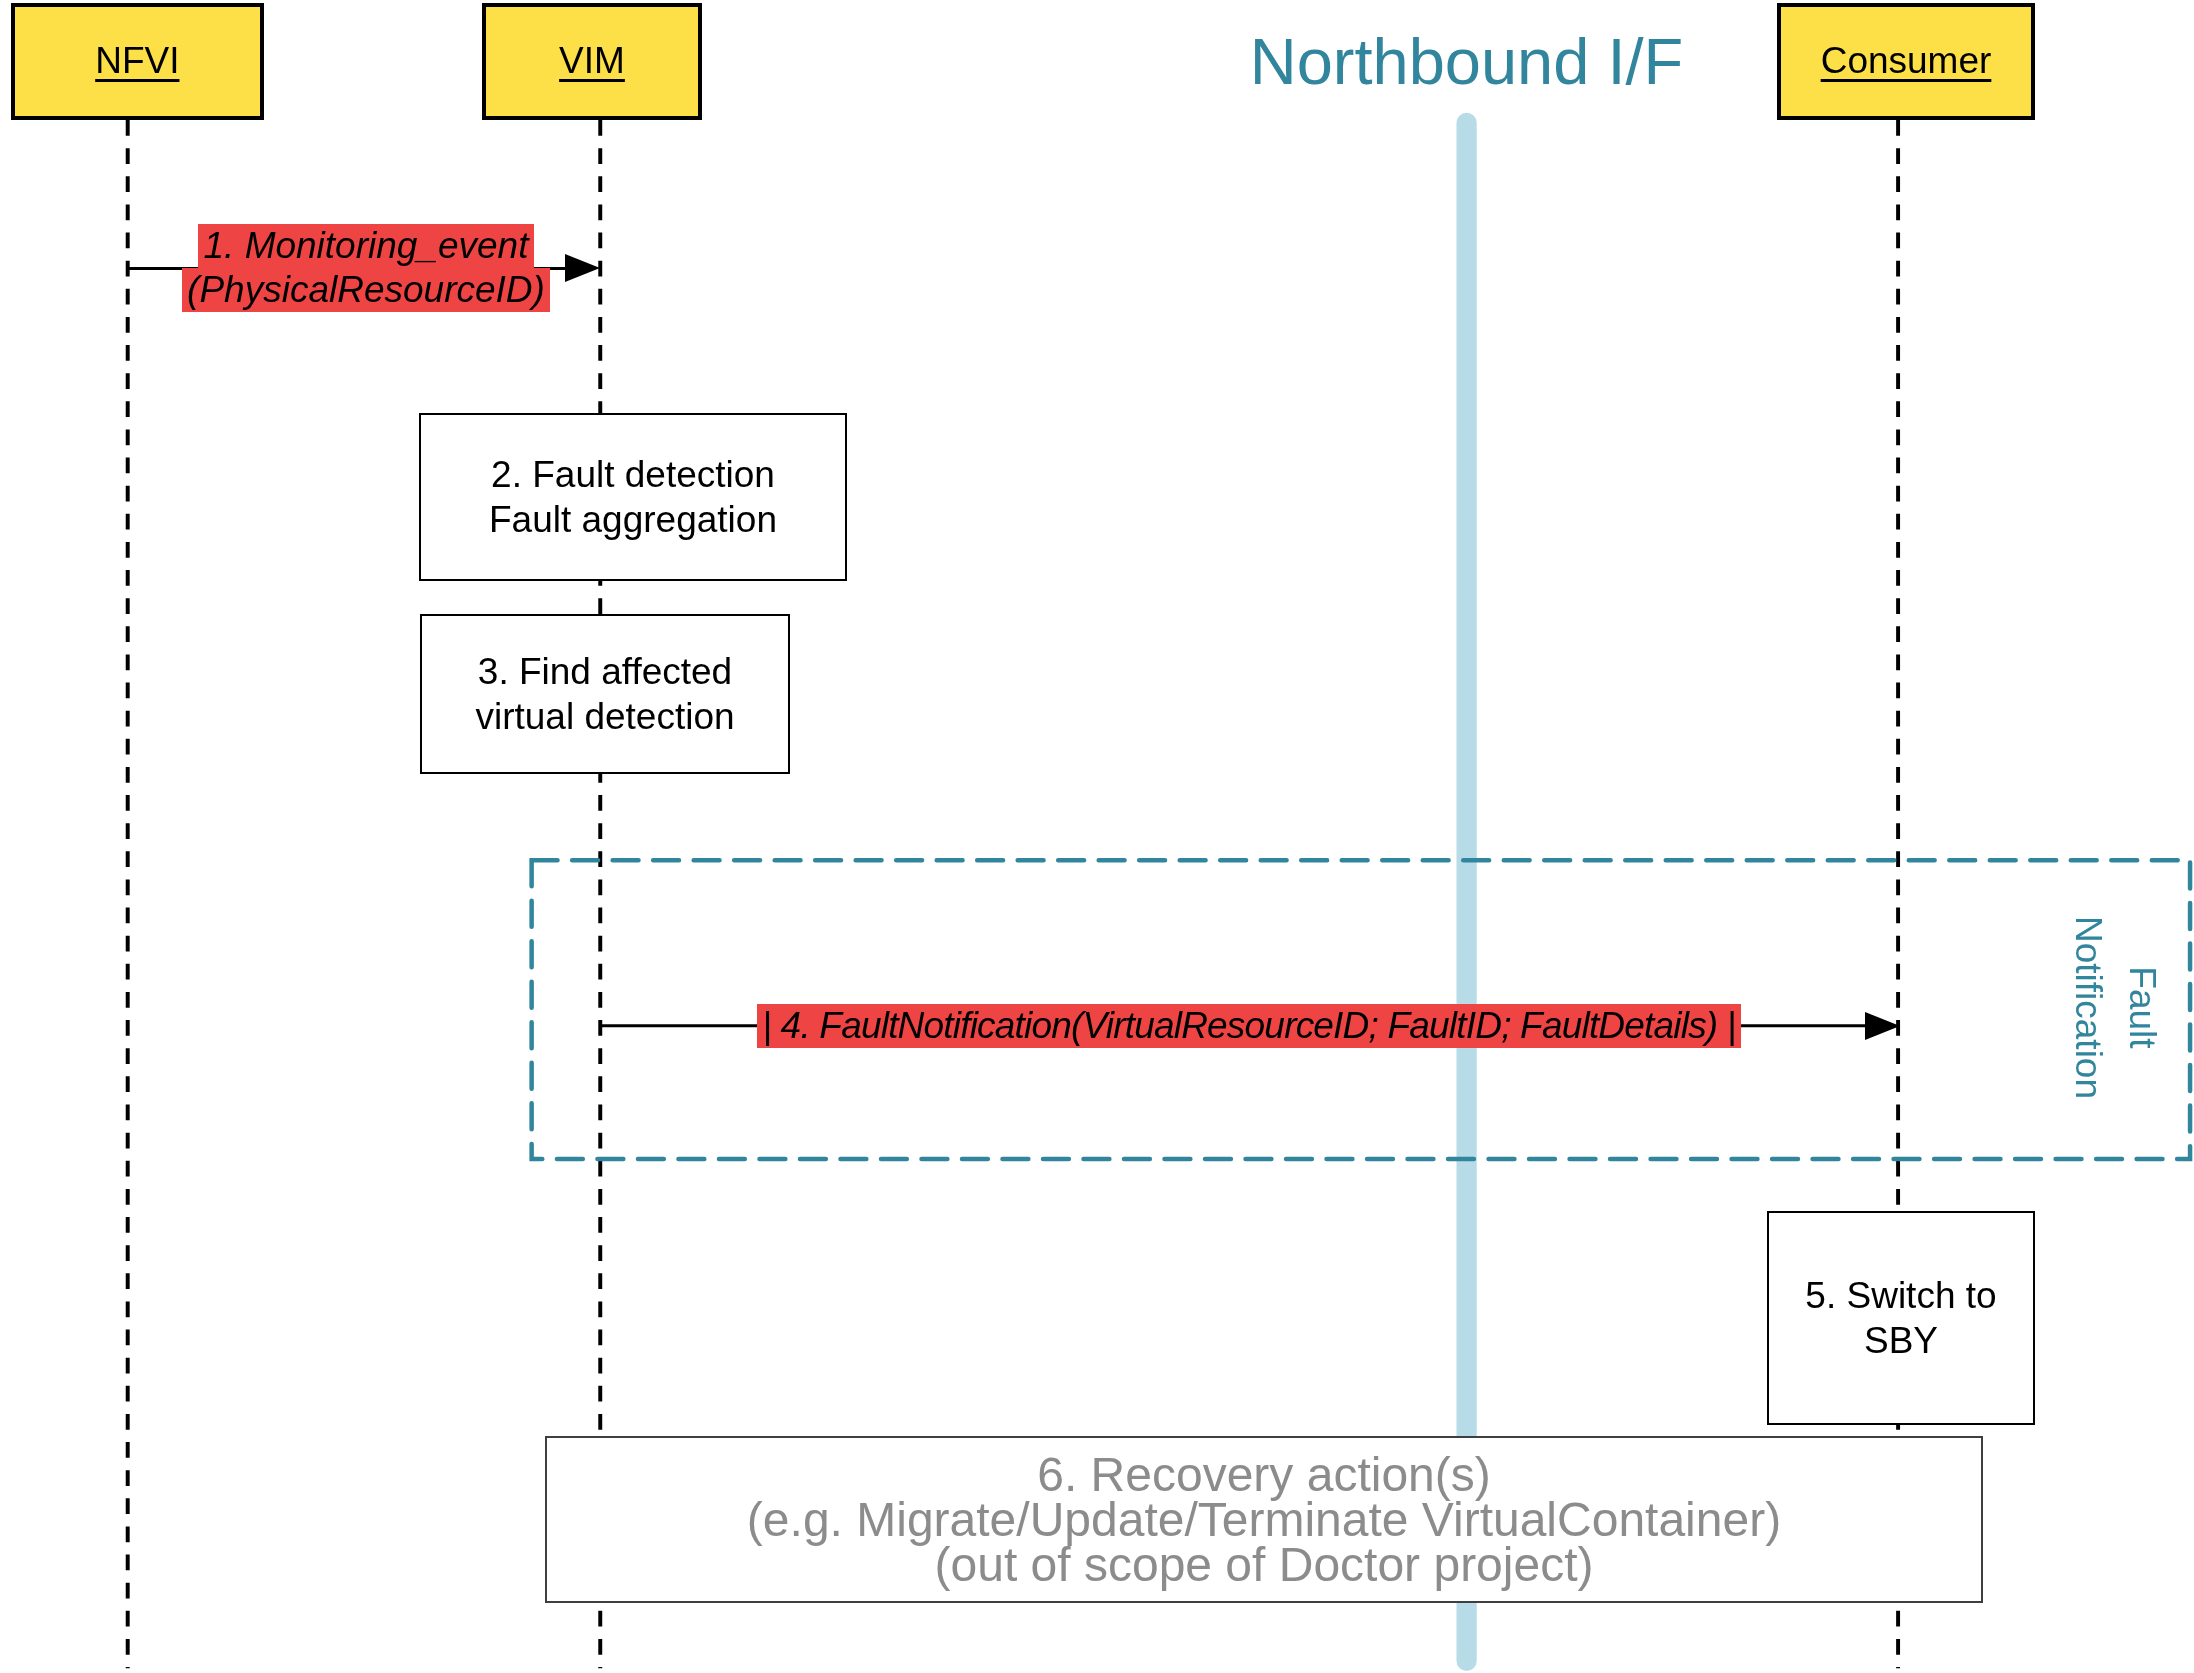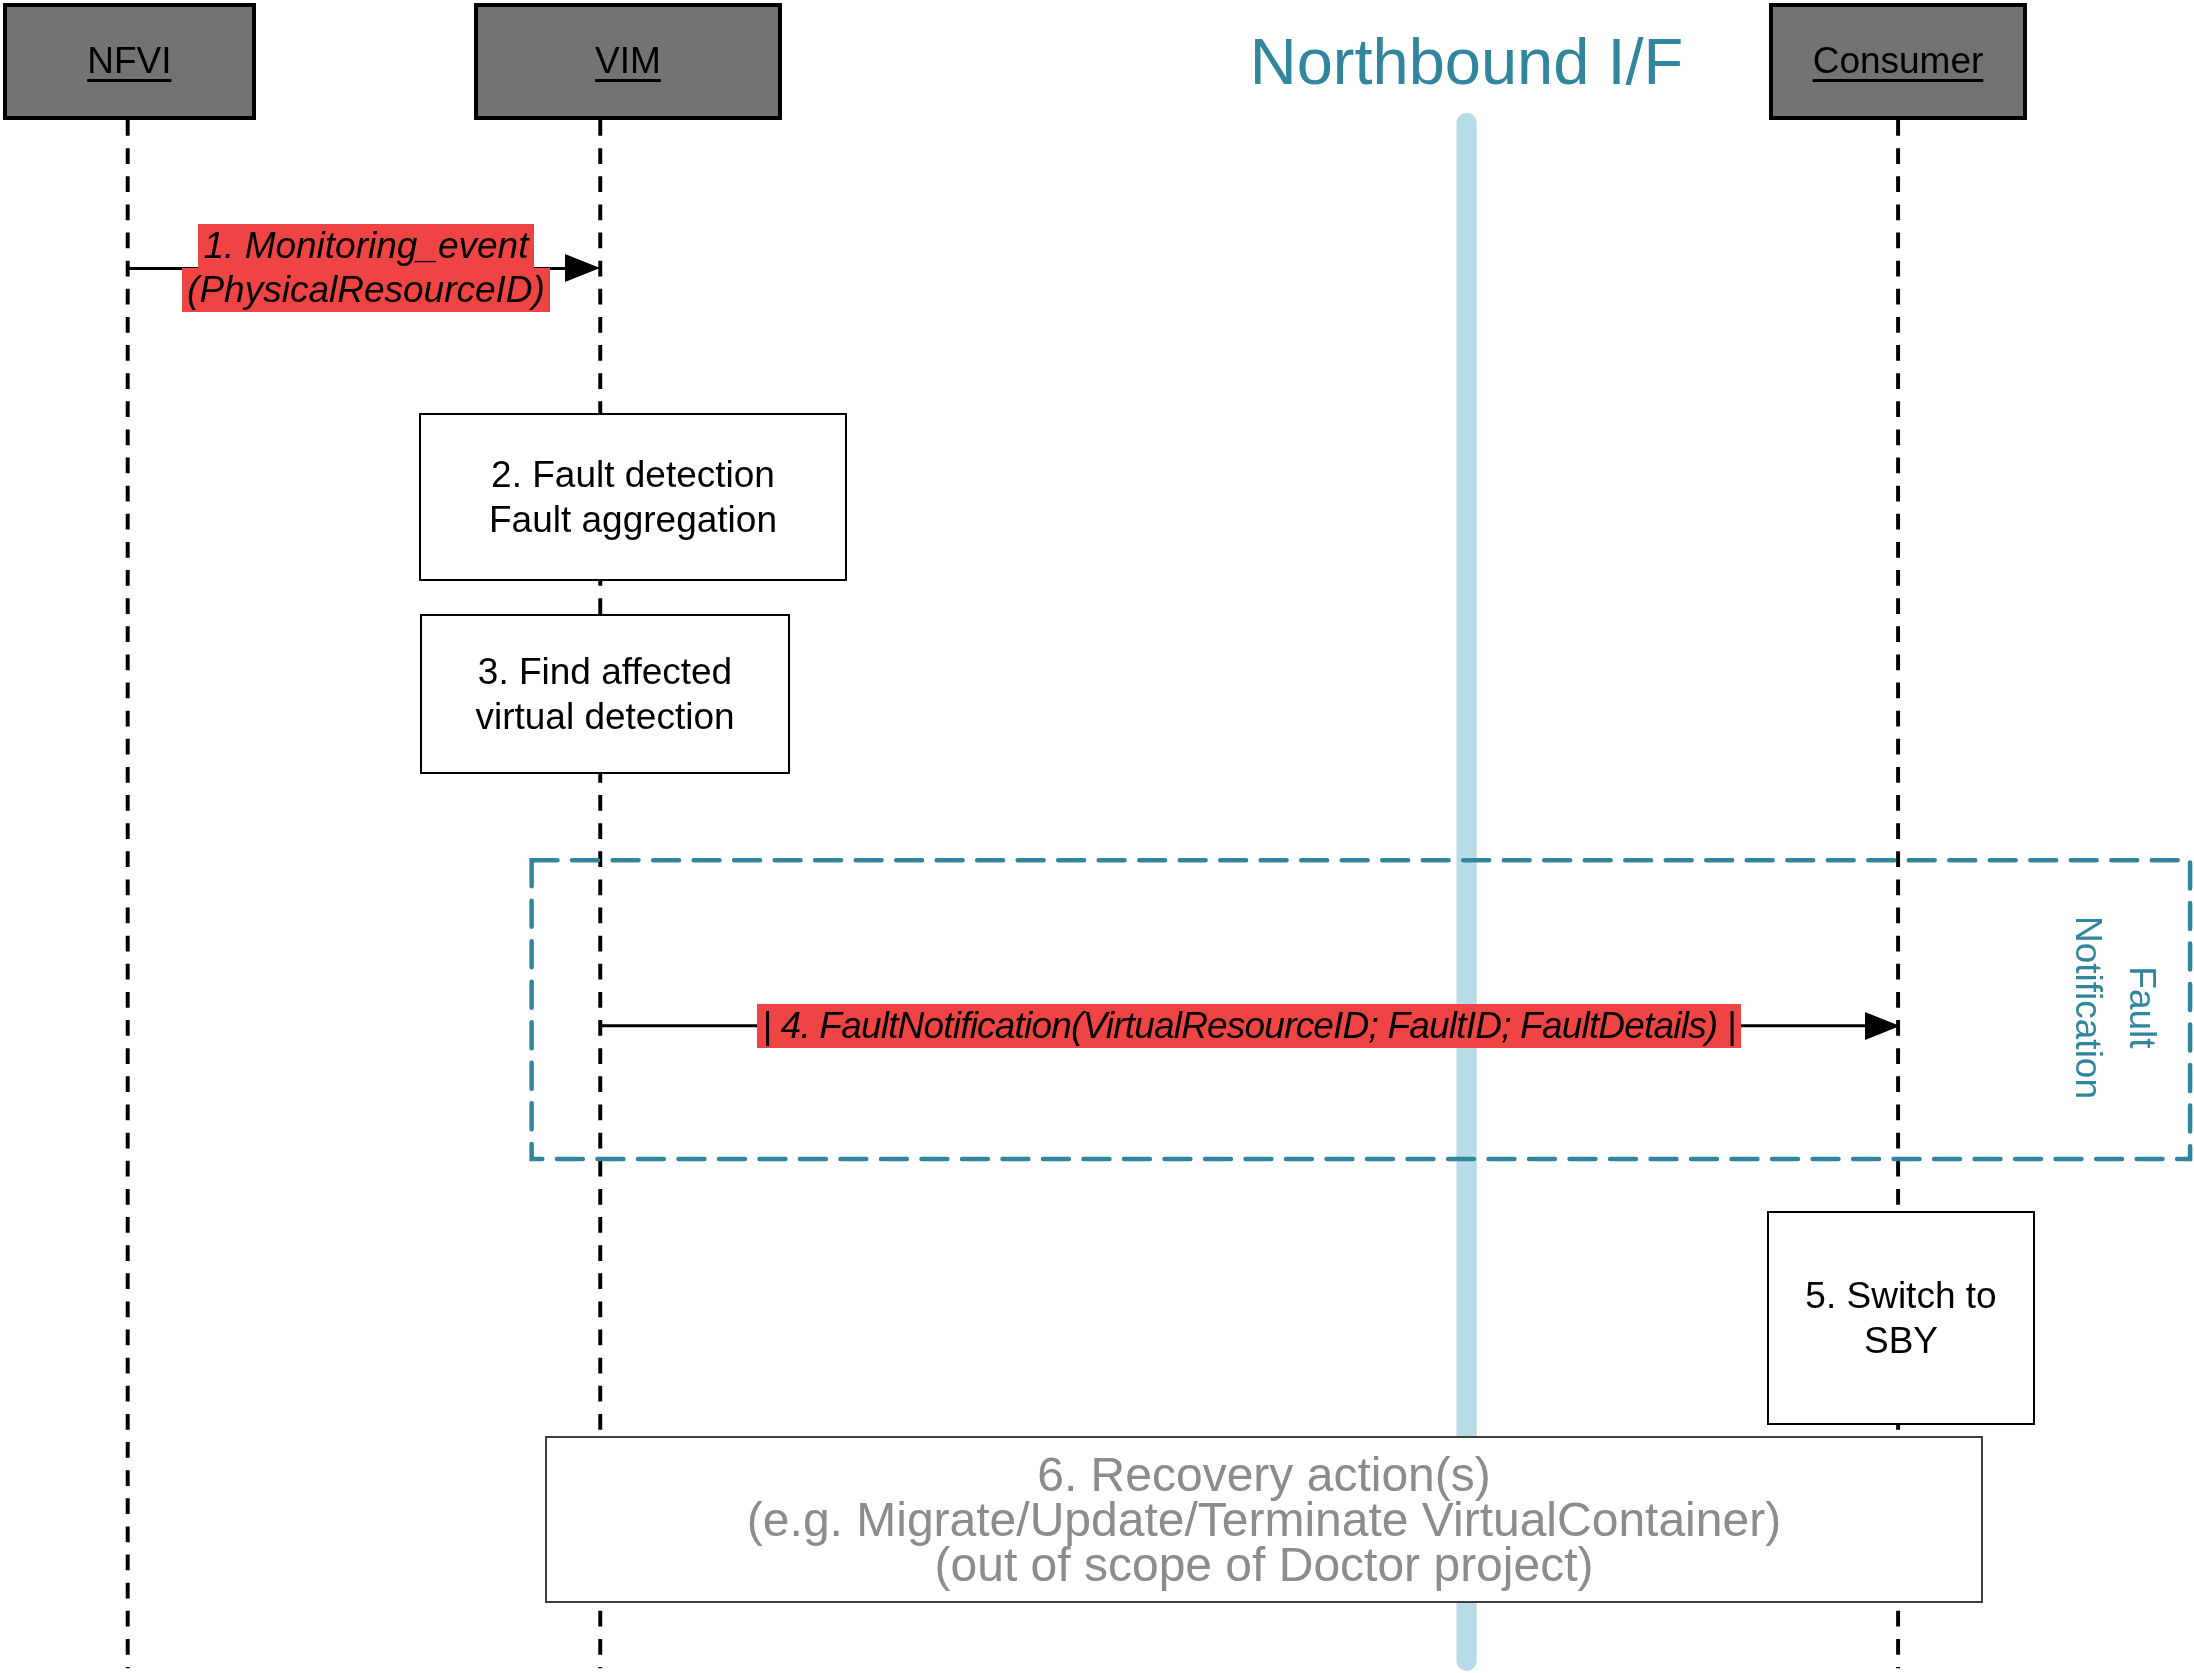--- a/index.html
+++ b/index.html
@@ -13,31 +13,32 @@
   body{
     width:2194px;height:1674px;position:relative;overflow:hidden;
     font-family:"Liberation Sans", sans-serif;color:#000;
   }
   .abs{position:absolute;}
   svg.layer{position:absolute;left:0;top:0;z-index:1;}
 
   
   .actor{
     position:absolute;top:2.8px;height:117px;box-sizing:border-box;
-    border:4.5px solid #000;background:#737373;z-index:3;
+    border:4.5px solid #000;background:#fde047;z-index:3;
     display:flex;align-items:center;justify-content:center;
     font-size:37px;
+    margin-left:8px;
   }
   .actor .lbl{
     text-decoration:underline;
     text-decoration-thickness:2.8px;
     text-underline-offset:5.6px;
   }
   #actor-nfvi{left:2.8px;width:253px;}
-  #actor-vim{left:474px;width:308px;}
+  #actor-vim{left:474px;width:220px;}
   #actor-consumer{left:1769px;width:258px;}
 
   
   #nb-title{
     left:1185px;top:21.4px;width:563px;text-align:center;z-index:3;
     font-size:65px;color:var(--teal);line-height:1.25;
   }
 
   
   .activity{

